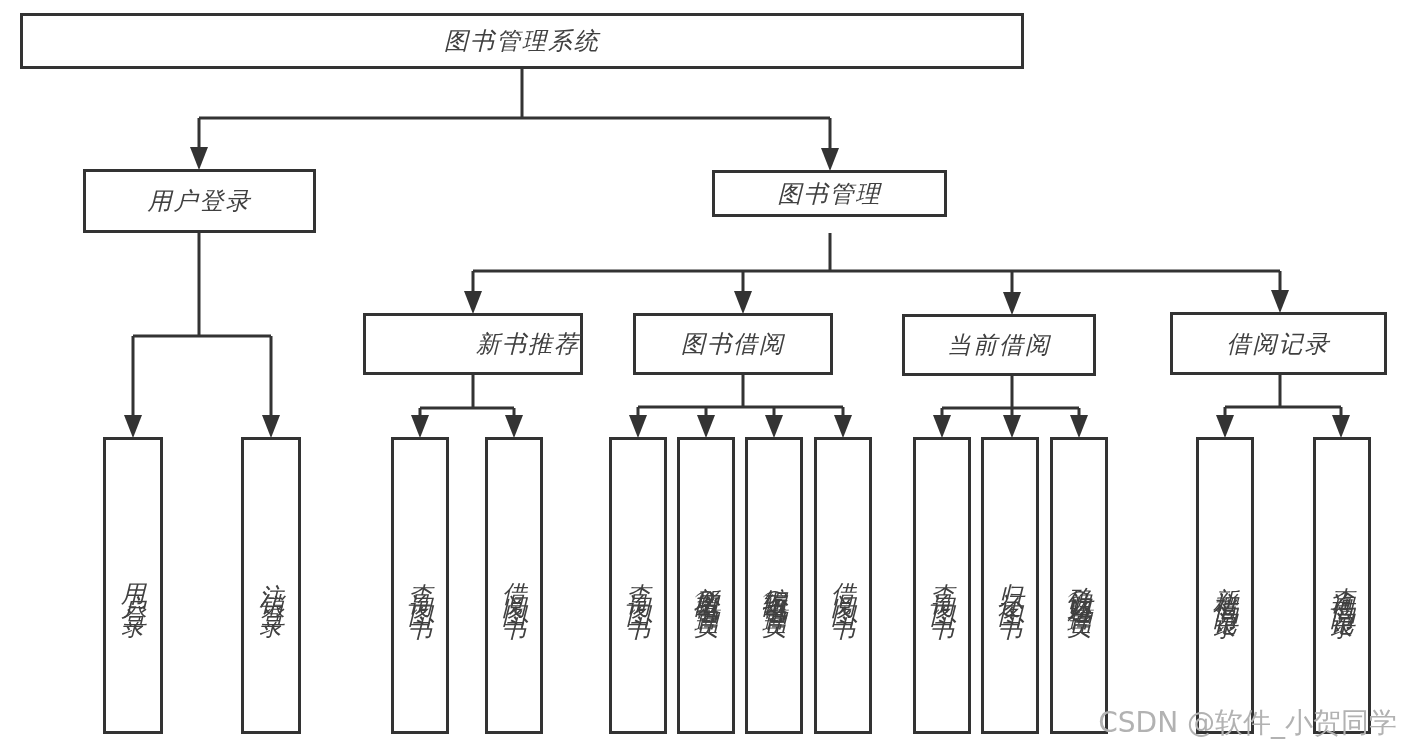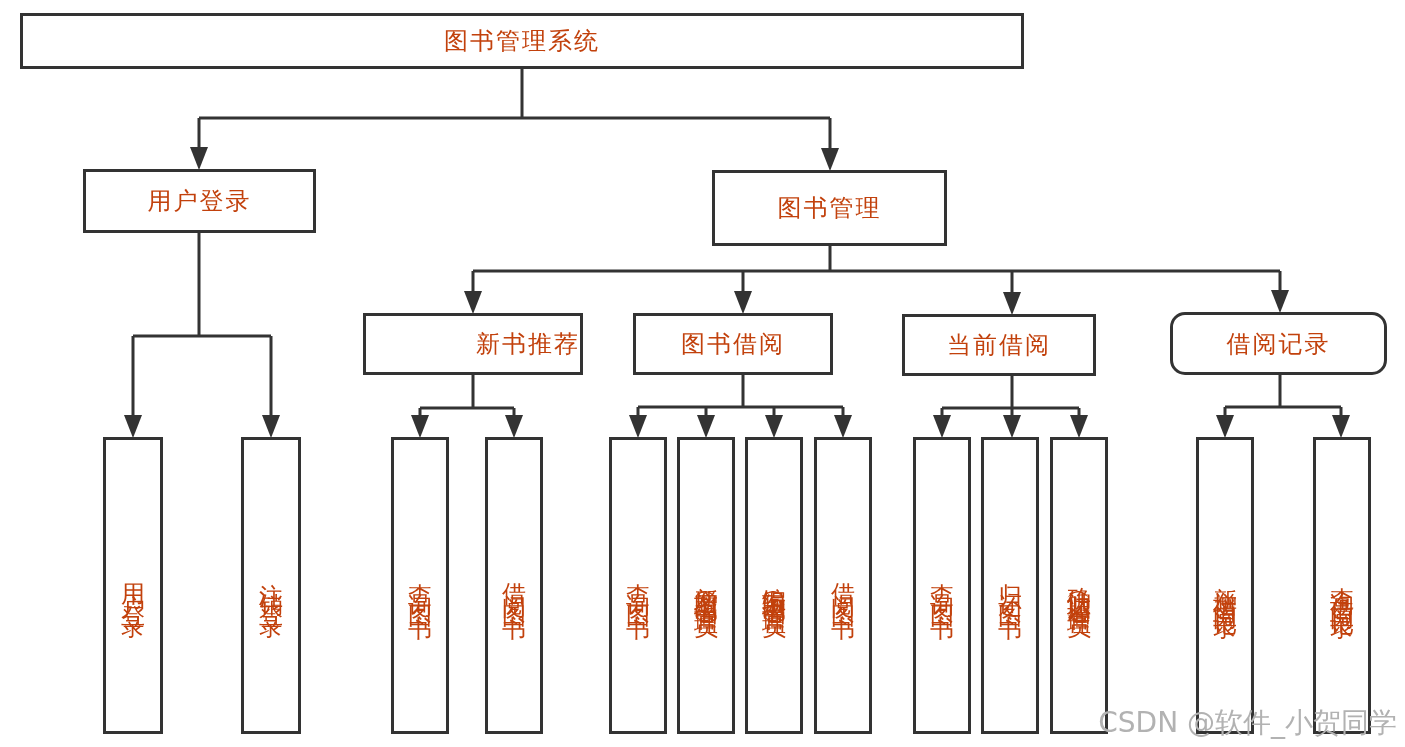--- a/index.html
+++ b/index.html
@@ -21,50 +21,51 @@
     top: 0;
     width: 1405px;
     height: 747px;
     z-index: 1;
   }
   .node {
     position: absolute;
     box-sizing: border-box;
     background: #ffffff;
     border: 3px solid #333333;
-    color: #c2410c;
+    color: #404040;
     display: flex;
     align-items: center;
     justify-content: center;
     z-index: 2;
+    font-style: italic;
   }
   .hnode {
     font-size: 24px;
     letter-spacing: 2px;
     white-space: nowrap;
   }
   .vnode span {
     writing-mode: vertical-rl;
     text-orientation: mixed;
     font-size: 24px;
     line-height: 1;
     white-space: nowrap;
   }
   .sp-wide span  { letter-spacing: 11px; }
   .sp-mid span   { letter-spacing: 6px; }
   .sp-tight span { letter-spacing: 4px; }
 
   
   .n-root      { left: 20px;   top: 13px;  width: 1004px; height: 56px; }
   .n-login     { left: 83px;   top: 169px; width: 233px;  height: 64px; }
-  .n-books     { left: 712px;  top: 170px; width: 235px;  height: 76px; }
+  .n-books     { left: 712px;  top: 170px; width: 235px;  height: 47px; }
   .n-recommend { left: 363px;  top: 313px; width: 220px;  height: 62px; justify-content: flex-end; }
   .n-borrow    { left: 633px;  top: 313px; width: 200px;  height: 62px; }
   .n-current   { left: 902px;  top: 314px; width: 194px;  height: 62px; }
-  .n-records   { left: 1170px; top: 312px; width: 217px;  height: 63px; border-radius: 15px; }
+  .n-records   { left: 1170px; top: 312px; width: 217px;  height: 63px; }
 
   .leaf { top: 437px; height: 297px; width: 58px; }
   .n-g1a { left: 103px; width: 60px; }
   .n-g1b { left: 241px; width: 60px; }
   .n-g2a { left: 391px; }
   .n-g2b { left: 485px; }
   .n-g3a { left: 609px; }
   .n-g3b { left: 677px; }
   .n-g3c { left: 745px; }
   .n-g3d { left: 814px; }

